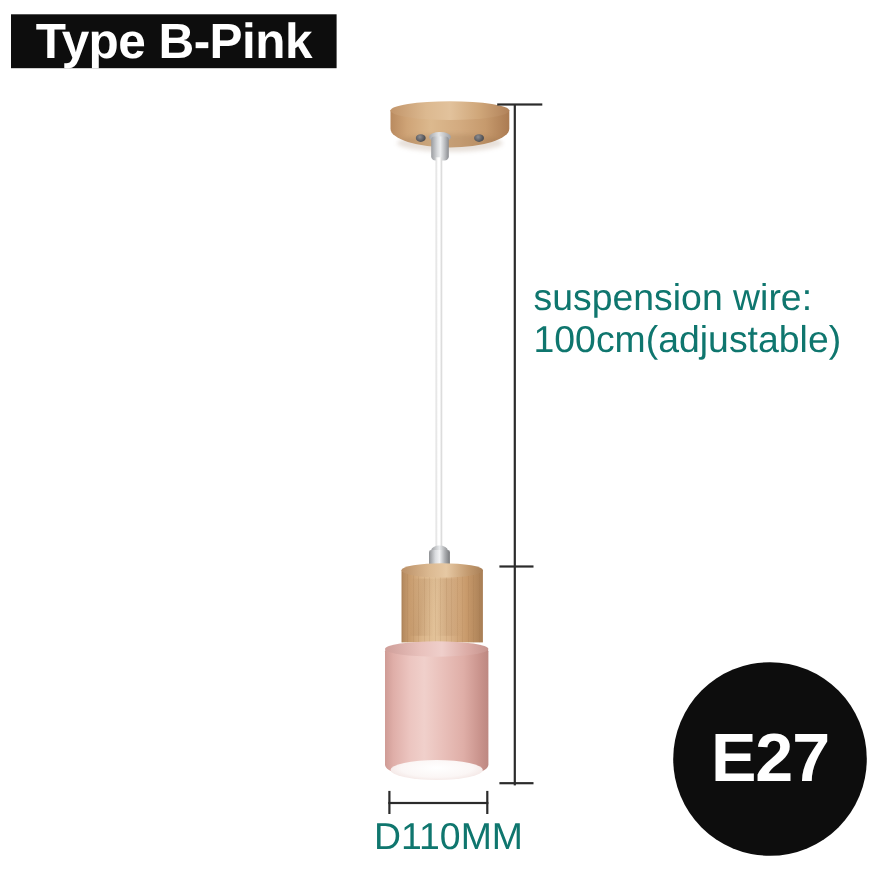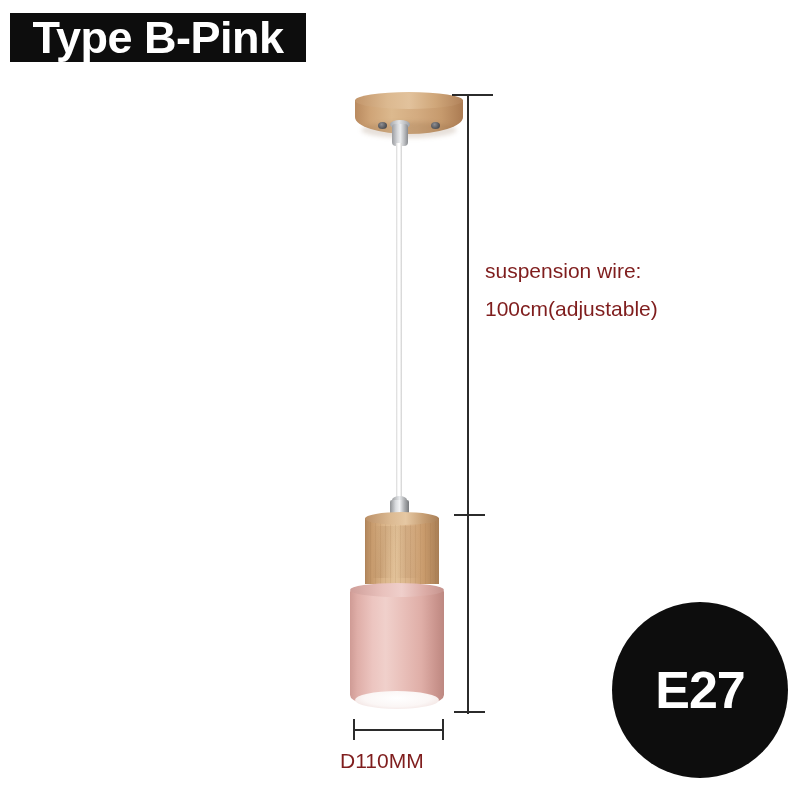--- a/index.html
+++ b/index.html
@@ -255,23 +255,23 @@
     background: #2b2b2b;
   }
   .tick-v {
     position: absolute;
     width: 2px;
     background: #2b2b2b;
   }
 
   .dim-label {
     position: absolute;
-    color: #7f1d1d;
+    color: #0f766e;
     font-family: "Liberation Sans", sans-serif;
-    font-size: 21px;
+    font-size: 34px;
     line-height: 38px;
     white-space: nowrap;
   }
   .dim-label.multiline { white-space: normal; }
 
   
   .badge-e27 {
     position: absolute;
     left: 612px;
     top: 602px;
@@ -280,21 +280,21 @@
     border-radius: 50%;
     background: #0d0d0d;
     display: flex;
     align-items: center;
     justify-content: center;
   }
   .badge-e27-label {
     color: #ffffff;
     font-family: "Liberation Sans", sans-serif;
     font-weight: bold;
-    font-size: 52px;
+    font-size: 62px;
     line-height: 1;
     letter-spacing: -1px;
   }
 </style>
 </head>
 <body>
 
 <div id="scene">
 
   <div class="type-banner">

